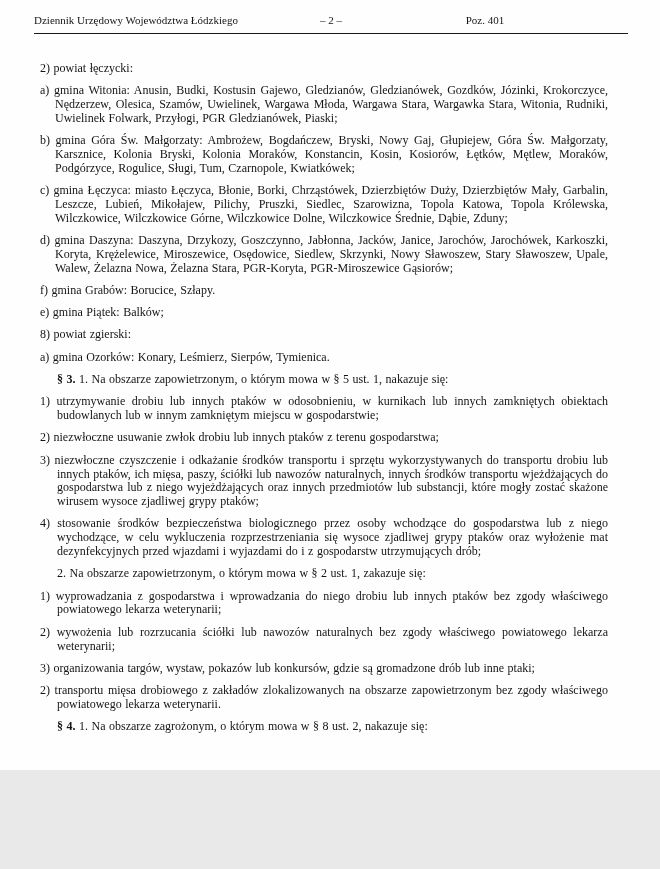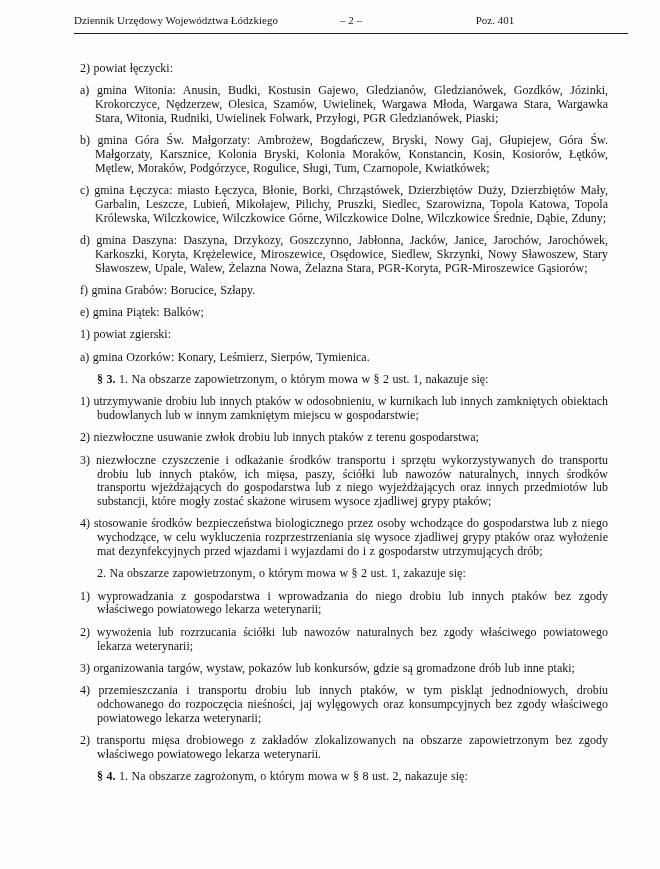--- a/index.html
+++ b/index.html
@@ -5,26 +5,25 @@
   html, body { margin: 0; padding: 0; }
   body {
     width: 660px;
     height: 869px;
     background: #e9e9e9;
     font-family: "Liberation Serif", "DejaVu Serif", serif;
   }
   .page {
     position: relative;
     width: 660px;
-    height: 869px;
+    height: 770px;
     background: #fefefe;
     color: #141414;
     overflow: hidden;
     box-sizing: border-box;
-    padding-left: 40px;
   }
   .header {
     display: flex;
     align-items: baseline;
     margin: 14px 32px 0 34px;
     padding-bottom: 7px;
     border-bottom: 1.5px solid #1a1a1a;
     font-size: 11px;
   }
   .header .h-left  { flex: 1 1 0; text-align: left; }
@@ -58,34 +57,33 @@
   </div>
 
   <div class="doc-body">
     <p class="p-l1">2) powiat łęczycki:</p>
     <p class="p-l2">a) gmina Witonia: Anusin, Budki, Kostusin Gajewo, Gledzianów, Gledzianówek, Gozdków, Józinki, Krokorczyce, Nędzerzew, Olesica, Szamów, Uwielinek, Wargawa Młoda, Wargawa Stara, Wargawka Stara, Witonia, Rudniki, Uwielinek Folwark, Przyłogi, PGR Gledzianówek, Piaski;</p>
     <p class="p-l2">b) gmina Góra Św. Małgorzaty: Ambrożew, Bogdańczew, Bryski, Nowy Gaj, Głupiejew, Góra Św. Małgorzaty, Karsznice, Kolonia Bryski, Kolonia Moraków, Konstancin, Kosin, Kosiorów, Łętków, Mętlew, Moraków, Podgórzyce, Rogulice, Sługi, Tum, Czarnopole, Kwiatkówek;</p>
     <p class="p-l2">c) gmina Łęczyca: miasto Łęczyca, Błonie, Borki, Chrząstówek, Dzierzbiętów Duży, Dzierzbiętów Mały, Garbalin, Leszcze, Lubień, Mikołajew, Pilichy, Pruszki, Siedlec, Szarowizna, Topola Katowa, Topola Królewska, Wilczkowice, Wilczkowice Górne, Wilczkowice Dolne, Wilczkowice Średnie, Dąbie, Zduny;</p>
     <p class="p-l2">d) gmina Daszyna: Daszyna, Drzykozy, Goszczynno, Jabłonna, Jacków, Janice, Jarochów, Jarochówek, Karkoszki, Koryta, Krężelewice, Miroszewice, Osędowice, Siedlew, Skrzynki, Nowy Sławoszew, Stary Sławoszew, Upale, Walew, Żelazna Nowa, Żelazna Stara, PGR-Koryta, PGR-Miroszewice Gąsiorów;</p>
     <p class="p-l2">f) gmina Grabów: Borucice, Szłapy.</p>
     <p class="p-l2">e) gmina Piątek: Balków;</p>
-    <p class="p-l1">1) powiat zgierski:</p>
+    <p class="p-l1">8) powiat zgierski:</p>
     <p class="p-l2">a) gmina Ozorków: Konary, Leśmierz, Sierpów, Tymienica.</p>
 
-    <p class="p-sec"><b>§ 3.</b><span> 1. Na obszarze zapowietrzonym, o którym mowa w § 2 ust. 1, nakazuje się:</span></p>
+    <p class="p-sec"><b>§ 3.</b><span> 1. Na obszarze zapowietrzonym, o którym mowa w § 5 ust. 1, nakazuje się:</span></p>
 
     <p class="p-l1">1) utrzymywanie drobiu lub innych ptaków w odosobnieniu, w kurnikach lub innych zamkniętych obiektach budowlanych lub w innym zamkniętym miejscu w gospodarstwie;</p>
     <p class="p-l1">2) niezwłoczne usuwanie zwłok drobiu lub innych ptaków z terenu gospodarstwa;</p>
     <p class="p-l1">3) niezwłoczne czyszczenie i odkażanie środków transportu i sprzętu wykorzystywanych do transportu drobiu lub innych ptaków, ich mięsa, paszy, ściółki lub nawozów naturalnych, innych środków transportu wjeżdżających do gospodarstwa lub z niego wyjeżdżających oraz innych przedmiotów lub substancji, które mogły zostać skażone wirusem wysoce zjadliwej grypy ptaków;</p>
     <p class="p-l1">4) stosowanie środków bezpieczeństwa biologicznego przez osoby wchodzące do gospodarstwa lub z niego wychodzące, w celu wykluczenia rozprzestrzeniania się wysoce zjadliwej grypy ptaków oraz wyłożenie mat dezynfekcyjnych przed wjazdami i wyjazdami do i z gospodarstw utrzymujących drób;</p>
 
     <p class="p-sec">2. Na obszarze zapowietrzonym, o którym mowa w § 2 ust. 1, zakazuje się:</p>
 
     <p class="p-l1">1) wyprowadzania z gospodarstwa i wprowadzania do niego drobiu lub innych ptaków bez zgody właściwego powiatowego lekarza weterynarii;</p>
     <p class="p-l1">2) wywożenia lub rozrzucania ściółki lub nawozów naturalnych bez zgody właściwego powiatowego lekarza weterynarii;</p>
     <p class="p-l1">3) organizowania targów, wystaw, pokazów lub konkursów, gdzie są gromadzone drób lub inne ptaki;</p>
-    <p class="p-l1">4) przemieszczania i transportu drobiu lub innych ptaków, w tym piskląt jednodniowych, drobiu odchowanego do rozpoczęcia nieśności, jaj wylęgowych oraz konsumpcyjnych bez zgody właściwego powiatowego lekarza weterynarii;</p>
     <p class="p-l1">2) transportu mięsa drobiowego z zakładów zlokalizowanych na obszarze zapowietrzonym bez zgody właściwego powiatowego lekarza weterynarii.</p>
 
     <p class="p-sec"><b>§ 4.</b><span> 1. Na obszarze zagrożonym, o którym mowa w § 8 ust. 2, nakazuje się:</span></p>
   </div>
 
 </div>
 
 </body></html>

